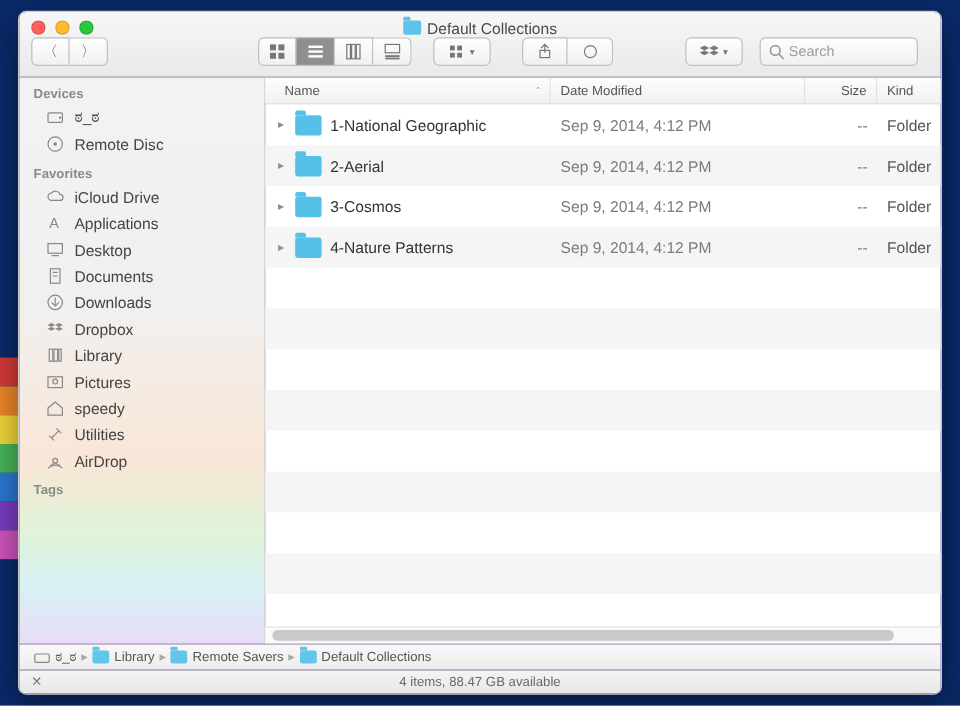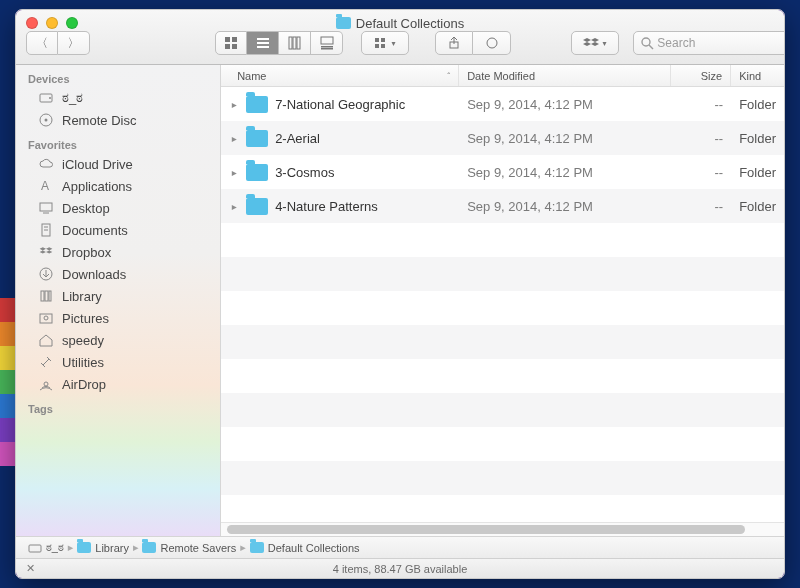--- a/index.html
+++ b/index.html
@@ -21,21 +21,21 @@
   .views { margin-left:125px; }
   .views .segbtn { width:32px; }
   .views .active { background:#8f8f8f; color:#fff; }
   .arrange { margin-left:18px; }
   .arrange .segbtn { width:48px; }
   .action { margin-left:26px; }
   .action .segbtn { width:38px; }
   .dropbox { margin-left:60px; }
   .dropbox .segbtn { width:48px; }
   .search { margin-left:14px; display:flex; align-items:center; }
-  .search .segbtn { width:168px; justify-content:flex-start; padding-left:7px; color:#9c9c9c; }
+  .search .segbtn { width:132px; justify-content:flex-start; padding-left:7px; color:#9c9c9c; }
   .chev { font-size:8px; margin-left:3px; color:#777; }
   .body { display:flex; height:calc(100% - 55px - 22px - 20px); }
   .sidebar { width:221px; background:linear-gradient(180deg,#f2f2f3 0%,#f1f0ef 40%,#f9e6d7 68%,#e1f3d8 80%,#d7f1f6 90%,#e9ddf7 100%); border-right:1px solid #d6d6d6; overflow:auto; font-size:13px; }
   .sec-h { color:#8a8a8a; font-size:11px; padding:8px 12px 2px; font-weight:600; }
   .sitem { display:flex; align-items:center; gap:8px; padding:3px 12px 3px 22px; color:#444; cursor:default; }
   .ic { width:16px; height:16px; display:inline-flex; align-items:center; justify-content:center; color:#7b7b7b; }
   .list { flex:1; display:flex; flex-direction:column; background:#fff; }
   .cols { height:22px; background:linear-gradient(#fdfdfd,#f1f1f1); border-bottom:1px solid #dcdcdc; display:flex; align-items:center; font-size:11px; color:#555; }
   .col { padding:0 8px; border-right:1px solid #e3e3e3; height:100%; display:flex; align-items:center; }
   .col.name { flex:0 0 238px; padding-left:16px; }
@@ -223,33 +223,33 @@
                 <rect x="4" y="2" width="8" height="12" fill="none" stroke="#888"></rect>
                 <line x1="6" y1="5" x2="10" y2="5" stroke="#888"></line>
                 <line x1="6" y1="8" x2="10" y2="8" stroke="#888"></line>
               </svg>
             </span>
             <span>Documents</span>
           </div>
           <div class="sitem">
             <span class="ic">
               <svg width="16" height="16">
-                <path d="M4 3L8 5 4 7 0 5zM12 3l4 2-4 2-4-2zM4 7l4 2-4 2-4-2zM12 7l4 2-4 2-4-2z" transform="scale(.8) translate(2,1)" fill="#888"></path>
-              </svg>
-            </span>
-            <span>Dropbox</span>
-          </div>
-          <div class="sitem">
-            <span class="ic">
-              <svg width="16" height="16">
                 <circle cx="8" cy="8" r="6" fill="none" stroke="#888"></circle>
                 <path d="M8 4v6M5 8l3 3 3-3" fill="none" stroke="#888"></path>
               </svg>
             </span>
             <span>Downloads</span>
+          </div>
+          <div class="sitem">
+            <span class="ic">
+              <svg width="16" height="16">
+                <path d="M4 3L8 5 4 7 0 5zM12 3l4 2-4 2-4-2zM4 7l4 2-4 2-4-2zM12 7l4 2-4 2-4-2z" transform="scale(.8) translate(2,1)" fill="#888"></path>
+              </svg>
+            </span>
+            <span>Dropbox</span>
           </div>
           <div class="sitem">
             <span class="ic">
               <svg width="16" height="16">
                 <rect x="3" y="3" width="3" height="10" fill="none" stroke="#888"></rect>
                 <rect x="7" y="3" width="3" height="10" fill="none" stroke="#888"></rect>
                 <rect x="11" y="3" width="2" height="10" fill="none" stroke="#888"></rect>
               </svg>
             </span>
             <span>Library</span>
@@ -300,21 +300,21 @@
           </div>
         <div class="col date">Date Modified</div>
         <div class="col size">Size</div>
         <div class="col kind">Kind</div>
       </div>
       <div class="rows" id="rows">
           <div class="row">
             <div class="c name">
               <span class="disclosure">▸</span>
               <span class="fic"></span>
-              <span>7-National Geographic</span>
+              <span>1-National Geographic</span>
             </div>
             <div class="c date">Sep 9, 2014, 4:12 PM</div>
             <div class="c size">--</div>
             <div class="c kind">Folder</div>
           </div>
           <div class="row">
             <div class="c name">
               <span class="disclosure">▸</span>
               <span class="fic"></span>
               <span>2-Aerial</span>

